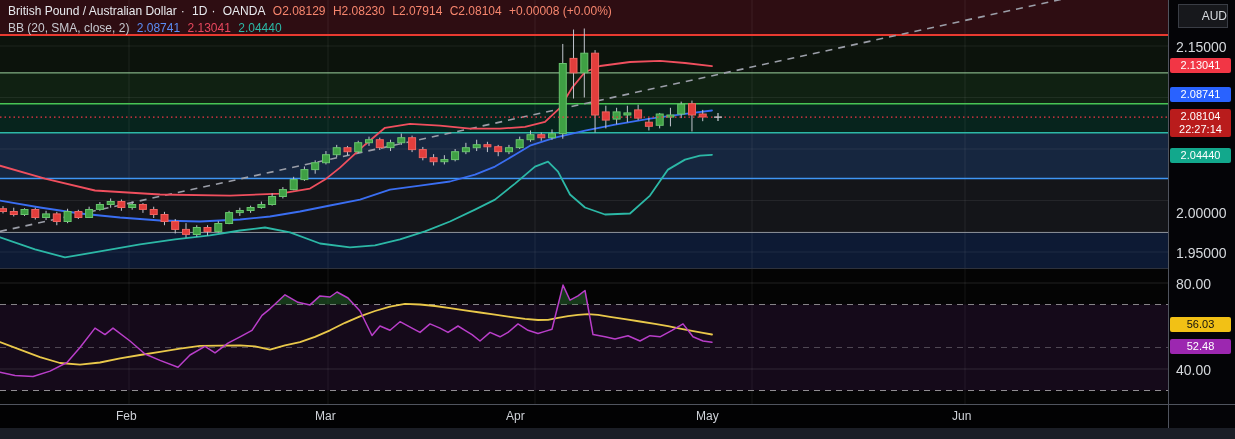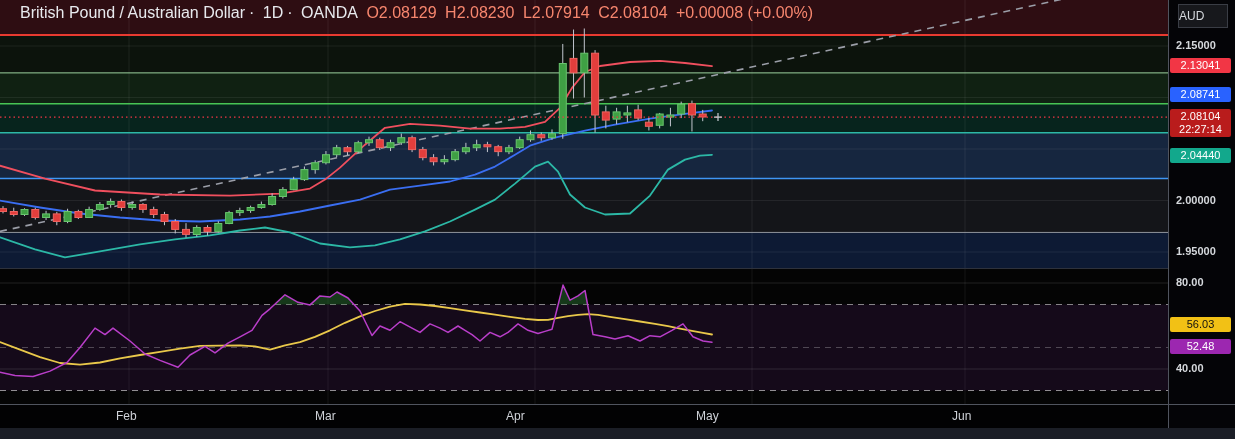--- a/index.html
+++ b/index.html
@@ -1,40 +1,40 @@
 <!DOCTYPE html>
 <html><head>
 <meta charset="utf-8">
 <style>
   html,body{margin:0;padding:0;background:#000;}
   #page{position:relative;width:1235px;height:439px;overflow:hidden;background:#05060a;
         font-family:"Liberation Sans",sans-serif;-webkit-font-smoothing:antialiased;}
   svg{display:block;}
   #main-panel{position:absolute;left:0;top:0;width:1168px;height:268px;}
   #rsi-panel{position:absolute;left:0;top:269px;width:1168px;height:135px;background:#040404;}
-  .legend{position:absolute;font-size:16px;white-space:nowrap;z-index:6;color:#c8cad0;margin-left:12px;}
+  .legend{position:absolute;font-size:12px;white-space:nowrap;z-index:6;color:#c8cad0;}
   .legend span{margin-right:4px;}
   #legend-row1{left:8px;top:4px;}
   #legend-row2{left:8px;top:21px;}
   #rsi-legend{left:8px;top:4px;}
   .sym{color:#e8eaee;}
   .ohlc{color:#f7866e;}
   .bb-basis{color:#5b8df6;}
   .bb-upper{color:#e8475d;}
   .bb-lower{color:#2cb8a6;}
   .rsi-val1{color:#c04ed1;font-weight:bold;}
   .rsi-val2{color:#e9c52f;font-weight:bold;}
   .slot{color:#8a8d98;margin-right:9px;}
   #axis-col{position:absolute;left:1169px;top:0;width:66px;height:428px;background:#040407;z-index:4;}
-  .tick{position:absolute;left:7px;font-size:11px;color:#d5d8dc;font-weight:bold;}
+  .tick{position:absolute;left:7px;font-size:14px;color:#d5d8dc;}
   .badge{position:absolute;left:1px;right:4px;border-radius:2px;color:#fff;font-size:11px;
          text-align:center;padding:1px 0;line-height:13px;z-index:5;}
   #aud-btn{position:absolute;left:9px;top:4px;width:48px;height:22px;background:#17181c;
            border:1px solid #3a3d45;border-radius:0;color:#d6d9de;font-size:12px;
-           text-align:left;line-height:22px;}
+           text-align:right;line-height:22px;}
   #v-sep{position:absolute;left:1168px;top:0;width:1px;height:428px;background:#50545e;z-index:7;}
   #h-sep{position:absolute;left:0;top:404px;width:1235px;height:1px;background:#50545e;z-index:7;}
   #panel-sep{position:absolute;left:0;top:268px;width:1168px;height:1px;background:#2e323c;z-index:3;}
   #time-axis{position:absolute;left:0;top:405px;width:1235px;height:23px;background:#020203;}
   .month{position:absolute;top:4px;font-size:12px;color:#cfd2d8;}
   #bottom-strip{position:absolute;left:0;top:428px;width:1235px;height:11px;background:#1b1e26;}
 </style>
 </head>
 <body>
 
@@ -209,20 +209,26 @@
     <div class="legend" id="legend-row1">
       <span class="sym">British Pound / Australian Dollar</span><span class="sym">·</span>
       <span class="sym">1D</span><span class="sym">·</span>
       <span class="sym">OANDA</span>
       <span class="ohlc">O2.08129</span>
       <span class="ohlc">H2.08230</span>
       <span class="ohlc">L2.07914</span>
       <span class="ohlc">C2.08104</span>
       <span class="ohlc">+0.00008 (+0.00%)</span>
     </div>
+    <div class="legend" id="legend-row2">
+      <span>BB (20, SMA, close, 2)</span>
+      <span class="bb-basis">2.08741</span>
+      <span class="bb-upper">2.13041</span>
+      <span class="bb-lower">2.04440</span>
+    </div>
   </div>
 
   <div id="rsi-panel">
     <svg id="rsi-svg" width="1168" height="135">
         <line x1="129" x2="129" y1="0" y2="135" stroke="rgba(255,255,255,0.07)"></line>
         <line x1="328" x2="328" y1="0" y2="135" stroke="rgba(255,255,255,0.07)"></line>
         <line x1="535" x2="535" y1="0" y2="135" stroke="rgba(255,255,255,0.07)"></line>
         <line x1="752" x2="752" y1="0" y2="135" stroke="rgba(255,255,255,0.07)"></line>
         <line x1="965" x2="965" y1="0" y2="135" stroke="rgba(255,255,255,0.07)"></line>
         <rect x="0" y="35.5" width="1168" height="86" fill="rgba(150,60,190,0.12)"></rect>
@@ -237,21 +243,21 @@
         <polyline points="0,73.1 20,80.6 40,88.2 60,94.0 80,95.7 100,93.5 120,89.3 140,86.0 160,82.8 180,79.6 200,76.8 220,76.6 240,76.3 255,77.4 270,80.6 285,76.3 300,73.1 315,67.8 330,61.3 345,53.8 360,47.3 375,42.0 390,37.6 405,34.9 420,35.5 435,37.0 450,39.2 465,41.3 480,43.5 495,45.6 510,47.8 525,49.9 538,51.0 548,50.8 558,48.8 568,47.1 578,45.8 588,45.2 598,45.8 610,47.8 625,50.1 640,52.5 655,54.9 668,57.2 680,59.6 692,61.9 703,63.9 712,65.5" fill="none" stroke="#e9c84a" stroke-width="1.8" stroke-linejoin="round" stroke-linecap="round"></polyline>
         <polyline points="0,103.2 15,106.5 33,107.5 50,102.1 67,93.5 80,78.5 95,59.1 105,65.6 113,59.1 130,72.0 145,85.0 160,91.4 178,98.3 190,86.0 205,77.4 215,83.9 228,74.2 240,67.8 252,61.3 262,46.3 270,39.8 285,25.8 298,33.3 310,35.9 320,26.9 330,28.0 337,23.0 348,29.0 360,42.0 372,66.5 380,57.0 390,61.3 400,52.7 412,59.1 420,63.4 430,54.9 440,59.1 448,63.4 458,57.0 465,61.3 472,65.6 480,72.0 490,63.4 500,67.8 508,63.4 518,54.9 528,61.3 538,64.5 545,62.4 552,60.2 563,16.1 570,31.2 578,26.9 585,21.5 593,65.6 605,67.8 615,69.9 628,66.7 640,72.0 650,66.7 660,67.8 672,61.3 683,54.9 693,67.8 703,72.0 712,73.2" fill="none" stroke="#b93ec9" stroke-width="1.5" stroke-linejoin="round" stroke-linecap="round"></polyline>
       </svg>
   </div>
 
   <div id="panel-sep"></div>
 
   <div id="axis-col">
     <div id="aud-btn">AUD</div>
   <div class="tick" style="top: 39px;">2.15000</div>
-      <div class="tick" style="top: 194px;">2.00000</div>
+      <div class="tick" style="top: 205px;">2.00000</div>
       <div class="tick" style="top: 245px;">1.95000</div>
       <div class="tick" style="top: 276px;">80.00</div>
       <div class="tick" style="top: 362px;">40.00</div>
       <div class="badge" style="background: rgb(242, 54, 69); top: 57.5px;">2.13041</div>
       <div class="badge" style="background: rgb(41, 98, 255); top: 86.5px;">2.08741</div>
       <div class="badge" style="background: #b91c1c; top: 108.5px;">
         <div>2.08104</div>
         <div>22:27:14</div>
       </div>
       <div class="badge" style="background: rgb(18, 168, 140); top: 147.5px;">2.04440</div>

